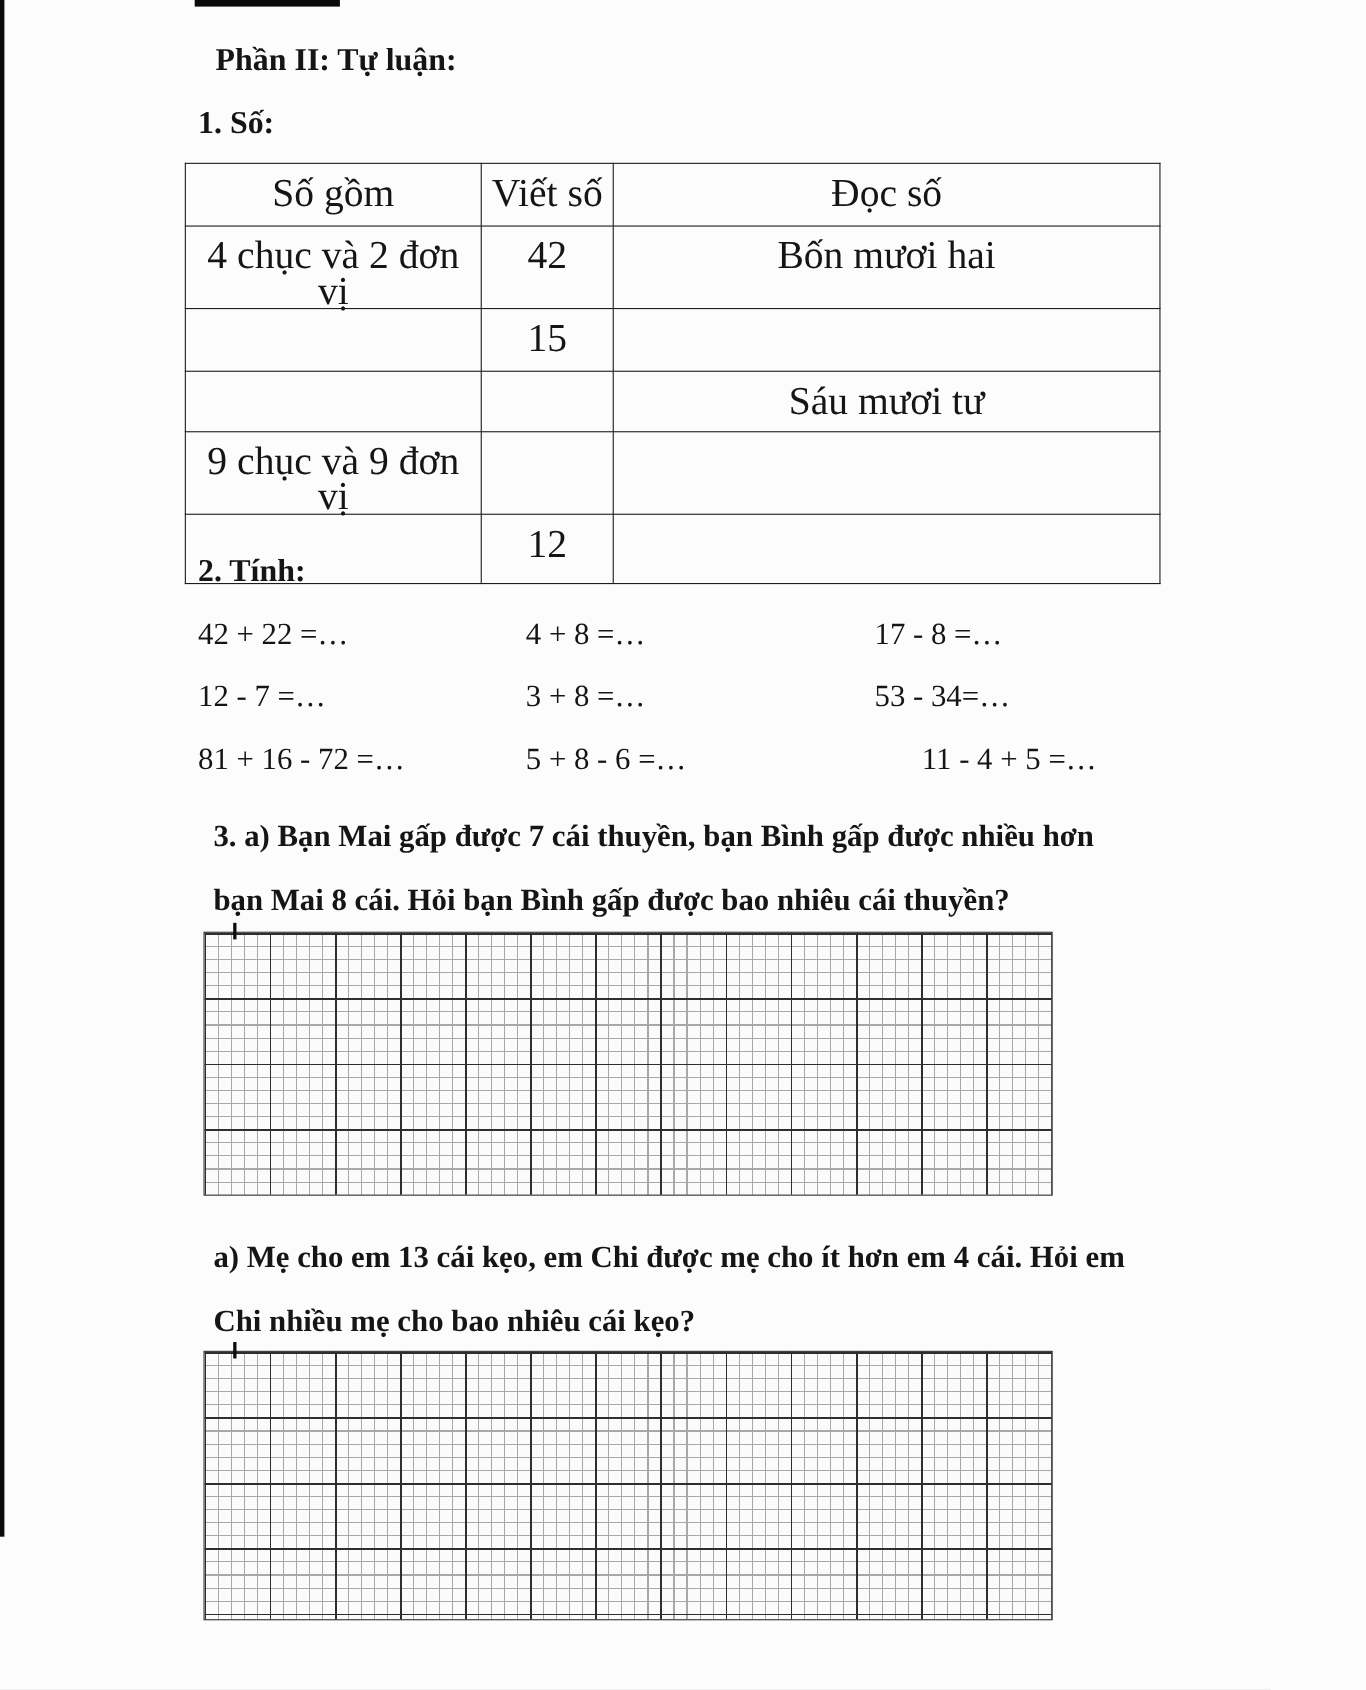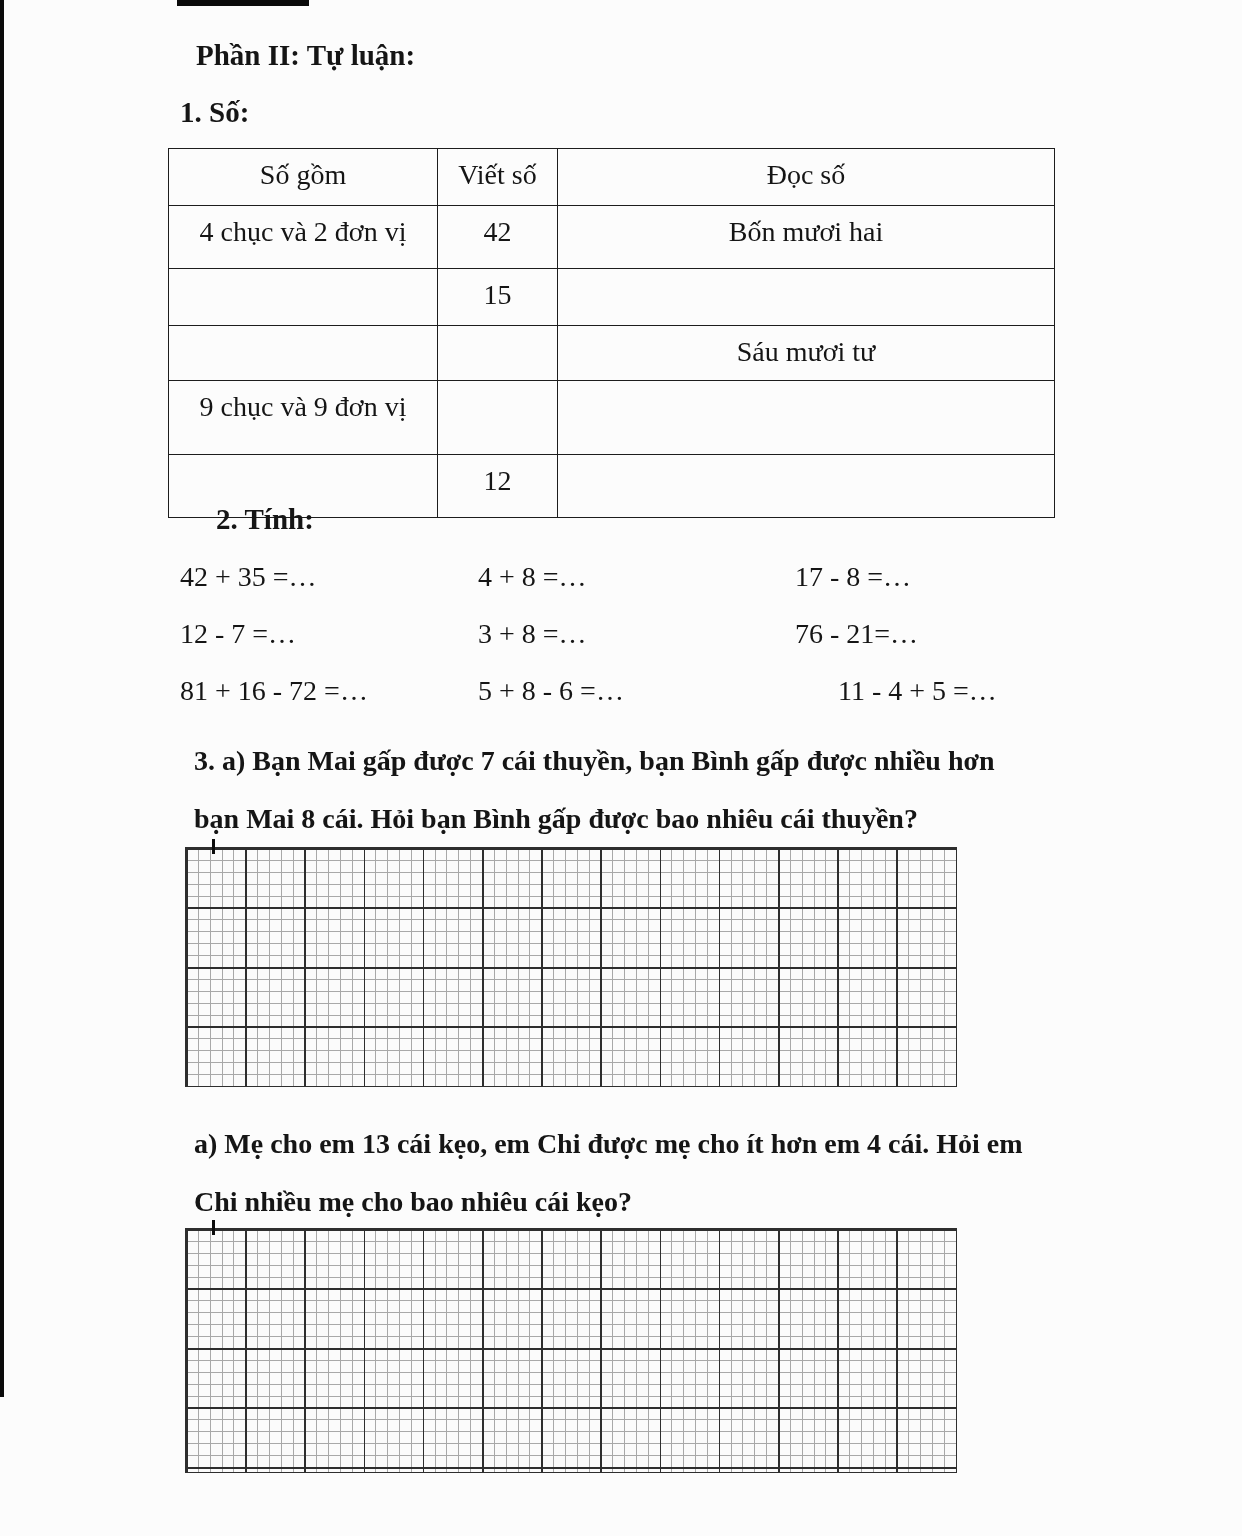--- a/index.html
+++ b/index.html
@@ -29,26 +29,26 @@
   }
   .part-title{
     position:absolute;left:196px;top:38px;
     font-size:29px;font-weight:bold;line-height:34px;margin:0;
   }
   .sec-title{
     position:absolute;left:180px;
     font-size:29px;font-weight:bold;line-height:34px;margin:0;
   }
   .sec1{top:95px;}
-  .sec2{top:502px;margin-left:36px;}
+  .sec2{top:502px;}
   .num-table{
     position:absolute;left:168px;top:148px;
     width:886px;
     border-collapse:collapse;table-layout:fixed;
-    font-size:28px;line-height:32px;
+    font-size:36px;line-height:32px;
   }
   .num-table th,.num-table td{
     border:1.6px solid var(--table-border);
     font-weight:normal;
     text-align:center;vertical-align:top;
     padding:10px 4px 0 4px;
   }
   .calc{
     position:absolute;left:180px;top:548px;width:900px;
     font-size:28px;
@@ -135,28 +135,28 @@
         <td>12</td>
         <td></td>
       </tr>
     </tbody>
   </table>
 
   <h3 class="sec-title sec2">2. Tính:</h3>
 
   <div class="calc">
     <div class="calc-row">
-      <span class="calc-cell calc-c1">42 + 35 =…</span>
+      <span class="calc-cell calc-c1">42 + 22 =…</span>
       <span class="calc-cell calc-c2">4 + 8 =…</span>
       <span class="calc-cell calc-c3">17 - 8 =…</span>
     </div>
     <div class="calc-row">
       <span class="calc-cell calc-c1">12 - 7 =…</span>
       <span class="calc-cell calc-c2">3 + 8 =…</span>
-      <span class="calc-cell calc-c3">76 - 21=…</span>
+      <span class="calc-cell calc-c3">53 - 34=…</span>
     </div>
     <div class="calc-row">
       <span class="calc-cell calc-c1">81 + 16 - 72 =…</span>
       <span class="calc-cell calc-c2">5 + 8 - 6 =…</span>
       <span class="calc-cell calc-c3 calc-indent">11 - 4 + 5 =…</span>
     </div>
   </div>
 
   <p class="prob prob1">
     <span class="line">3. a) Bạn Mai gấp được 7 cái thuyền, bạn Bình gấp được nhiều hơn</span>

